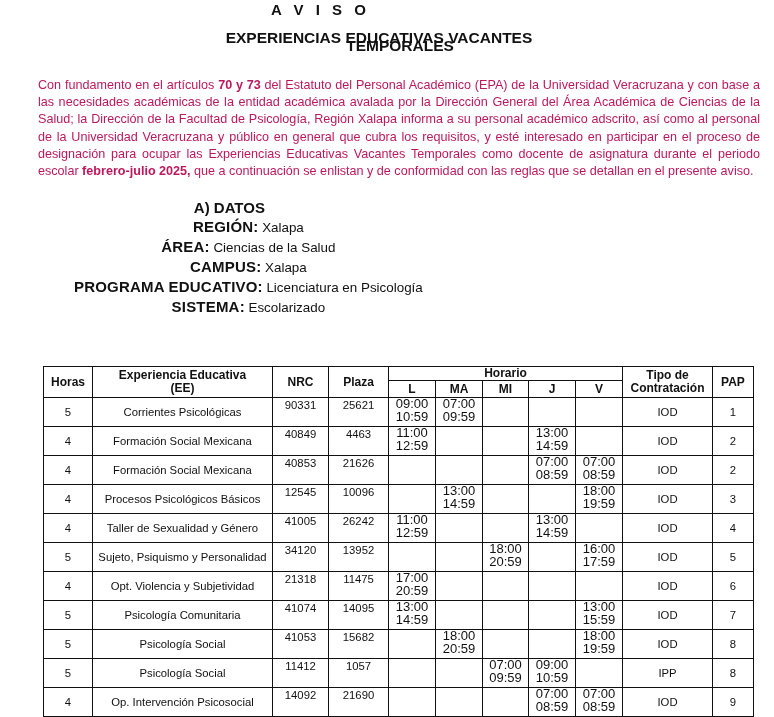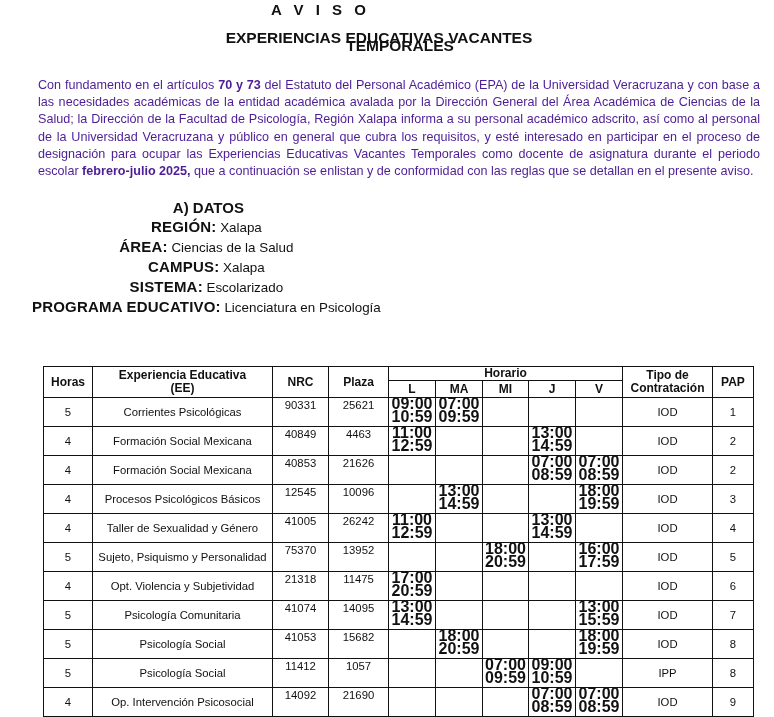--- a/index.html
+++ b/index.html
@@ -7,43 +7,43 @@
     width: 774px; height: 717px; position: relative; overflow: hidden;
     font-family: "Liberation Sans", "DejaVu Sans", sans-serif; color: #111;
   }
   .title-block { position: absolute; left: 0; width: 774px; top: 0; text-align: center; font-weight: bold; }
   .t-aviso { position: absolute; top: 1px; left: 0; width: 641px; font-size: 15px; letter-spacing: 4px; line-height: 18px; }
   .t-main  { position: absolute; top: 10px; left: 0; width: 758px; font-size: 15.5px; line-height: 18px; margin-top: 19px; }
   .t-main2 { position: absolute; top: 37px; left: 0; width: 800px; font-size: 15.5px; line-height: 18px; }
 
   .para {
     position: absolute; left: 38px; top: 77px; width: 722px;
-    font-size: 12.6px; line-height: 17.2px; text-align: justify; color: #4c1d95;
+    font-size: 12.6px; line-height: 17.2px; text-align: justify; color: #be185d;
   }
   .para b { font-weight: bold; }
 
   .datos { position: absolute; left: 32px; top: 198px; font-size: 13px; line-height: 19px; text-align: center; }
   .datos .row { white-space: nowrap; }
-  .datos .lbl { font-weight: bold; font-size: 15px; letter-spacing: 0.2px; }
+  .datos .lbl { font-weight: bold; font-size: 15px; letter-spacing: 0.2px; margin-left: 42px; }
   .datos .val { font-size: 13.4px; }
   .datos .sec { padding-left: 4px; font-weight: bold; font-size: 15px; }
 
   table.ee {
     position: absolute; left: 43px; top: 366px; border-collapse: collapse;
     font-size: 11px; table-layout: fixed;
   }
   table.ee th, table.ee td {
     border: 1px solid #111; text-align: center; padding: 0; overflow: hidden;
   }
   table.ee th { font-weight: bold; font-size: 12px; line-height: 13px; }
   table.ee thead tr.h1 th { height: 12px; }
   table.ee thead tr.h2 th { height: 16px; }
   table.ee tbody td { height: 27px; vertical-align: middle; line-height: 12.5px; font-size: 11.3px; }
   table.ee td.top { vertical-align: top; padding-top: 1px; }
-  table.ee td.time { vertical-align: top; padding-top: 0px; font-size: 16px; line-height: 12.5px; font-weight: bold; }
+  table.ee td.time { vertical-align: top; padding-top: 0px; font-size: 13px; line-height: 12.5px; }
   .tline { display: block; }
 </style>
 </head>
 <body>
 
 <div class="title-block">
   <div class="t-aviso">A V I S O</div>
   <div class="t-main">EXPERIENCIAS EDUCATIVAS VACANTES</div>
   <div class="t-main2">TEMPORALES</div>
 </div>
@@ -58,26 +58,26 @@
   </div>
   <div class="row">
     <span class="lbl">ÁREA:</span>
     <span class="val">Ciencias de la Salud</span>
   </div>
   <div class="row">
     <span class="lbl">CAMPUS:</span>
     <span class="val">Xalapa</span>
   </div>
   <div class="row">
+    <span class="lbl">PROGRAMA EDUCATIVO:</span>
+    <span class="val">Licenciatura en Psicología</span>
+  </div>
+  <div class="row">
     <span class="lbl">SISTEMA:</span>
     <span class="val">Escolarizado</span>
-  </div>
-  <div class="row">
-    <span class="lbl">PROGRAMA EDUCATIVO:</span>
-    <span class="val">Licenciatura en Psicología</span>
   </div>
 </div>
 
 <table class="ee">
   <colgroup>
     <col style="width:49px">
       <col style="width:180px">
       <col style="width:56px">
       <col style="width:60px">
     <col style="width:47px">
@@ -249,21 +249,21 @@
         <td class="time">
           <span class="tline"></span>
           <span class="tline"></span>
         </td>
         <td>IOD</td>
         <td>4</td>
       </tr>
       <tr>
         <td>5</td>
         <td>Sujeto, Psiquismo y Personalidad</td>
-        <td class="top">75370</td>
+        <td class="top">34120</td>
         <td class="top">13952</td>
         <td class="time">
           <span class="tline"></span>
           <span class="tline"></span>
         </td>
         <td class="time">
           <span class="tline"></span>
           <span class="tline"></span>
         </td>
         <td class="time">

